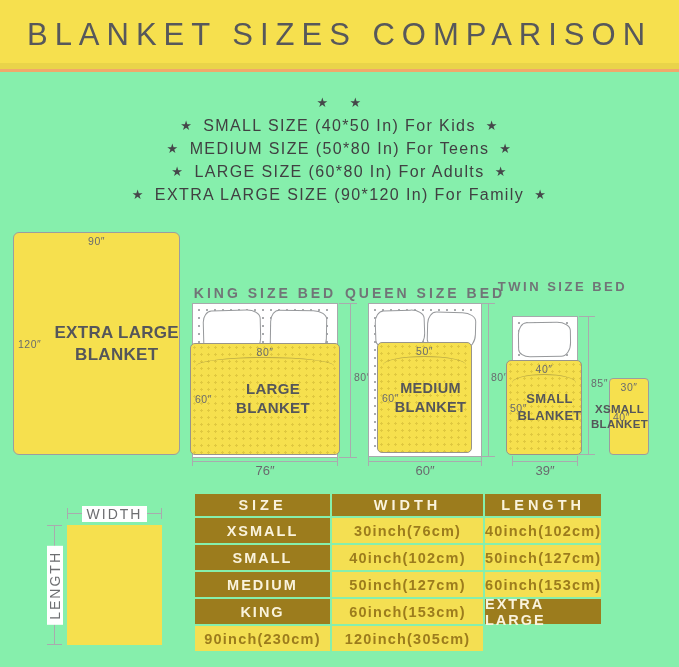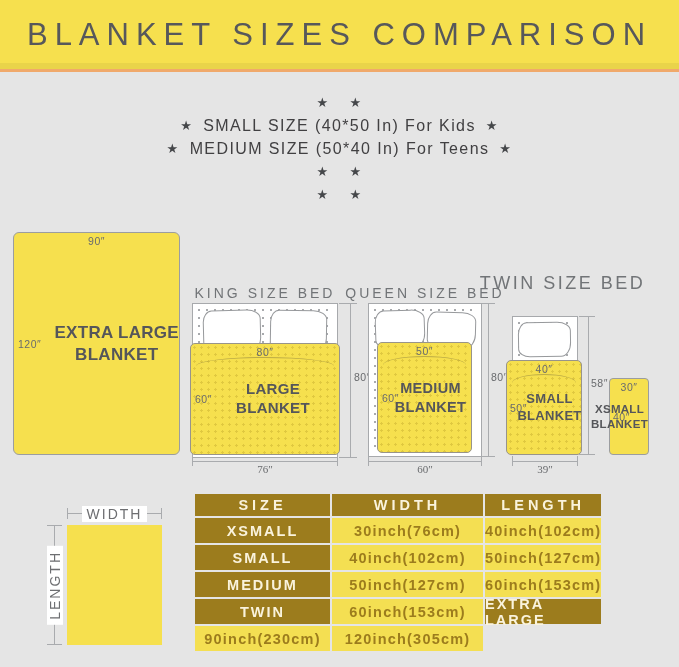--- a/index.html
+++ b/index.html
@@ -1,17 +1,17 @@
 <!DOCTYPE html>
 <html><head>
 <meta charset="utf-8">
 <style>
   * { box-sizing: border-box; }
   body { margin:0; background:#ffffff; font-family:"Liberation Sans", sans-serif; }
-  .page { position:relative; width:679px; height:667px; background:#e5e5e5; overflow:hidden; }
+  .page { position:relative; width:679px; height:667px; background:#86efac; overflow:hidden; }
 
   
   .banner { position:absolute; top:0; left:0; width:679px; height:72px;
     background:#F6E04E; border-bottom:3px solid #F0A96B;
     box-shadow: inset 0 -6px 0 rgba(0,0,0,0.05);
     display:flex; align-items:center; justify-content:center; }
   .banner h1 { margin:0; font-size:31px; font-weight:400; letter-spacing:7px; color:#57585B; }
 
   
   .size-list { position:absolute; top:91px; left:0; width:679px;
@@ -33,24 +33,24 @@
     display:flex; align-items:center; justify-content:center; }
   .plain { background-image:none; border:1.5px solid #9B9DA0; border-radius:6px;justify-content:flex-end; }
   .fold { position:absolute; left:5px; right:5px; top:13px; height:9px;
     border-top:1px solid rgba(130,118,62,0.5);
     border-radius:50% 50% 0 0 / 100% 100% 0 0; }
   .dim { position:absolute; font-size:10.5px; color:#696B6E; letter-spacing:0.5px; white-space:nowrap; }
   .dim.top { top:2px; left:0; right:0; text-align:center; }
   .dim.left { left:4px; top:50%; transform:translateY(-50%); }
   .bl-name { font-weight:bold; color:#55565A; text-align:center; letter-spacing:0.3px; line-height:1.25; }
   .bed-title { position:absolute; display:flex; justify-content:center;
-    white-space:nowrap; font-size:14px; letter-spacing:3px; color:#717477; }
+    white-space:nowrap; font-size:14px; letter-spacing:3px; color:#717477;font-weight:bold; }
   .dline { position:absolute; background:#A9ABAE; }
   .hdim-label { position:absolute; display:flex; justify-content:center;
-    font-size:11px; color:#696B6E;font-family:Liberation Serif, serif; }
+    font-size:13px; color:#696B6E; }
 
   
   .legend-rect { position:absolute; left:67px; top:525px; width:95px; height:120px; background:#F6E04E; }
   .legend-word { background:#fff; font-size:14px; letter-spacing:2px; color:#6D6E71; }
   .width-label-wrap { position:absolute; left:67px; top:506px; width:95px; height:15px;
     display:flex; align-items:center; justify-content:center; }
   .width-label-wrap span { padding:0 5px; }
   .length-label-wrap { position:absolute; left:46px; top:543px; width:17px; height:84px;
     display:flex; align-items:center; justify-content:center; }
   .length-label-wrap span { writing-mode:vertical-rl; transform:rotate(180deg); padding:5px 0; }
@@ -80,29 +80,31 @@
       <span class="star">★</span>
       <span class="star">★</span>
     </div>
     <div class="size-line">
       <span class="star">★</span>
       <span>SMALL SIZE (40*50 In) For Kids</span>
       <span class="star">★</span>
     </div>
     <div class="size-line">
       <span class="star">★</span>
-      <span>MEDIUM SIZE (50*40 In) For Teens</span>
-      <span class="star">★</span>
-    </div>
-    <div class="size-line">
-      <span class="star">★</span>
-      <span class="star">★</span>
-    </div>
-    <div class="size-line">
-      <span class="star">★</span>
+      <span>MEDIUM SIZE (50*80 In) For Teens</span>
+      <span class="star">★</span>
+    </div>
+    <div class="size-line">
+      <span class="star">★</span>
+      <span>LARGE SIZE (60*80 In) For Adults</span>
+      <span class="star">★</span>
+    </div>
+    <div class="size-line">
+      <span class="star">★</span>
+      <span>EXTRA LARGE SIZE (90*120 In) For Family</span>
       <span class="star">★</span>
     </div>
   </section>
 
   <div class="blanket plain" style="left:13px; top:232px; width:167px; height:223px;">
     <span class="dim top">90″</span>
     <span class="dim left">120″</span>
     <div class="bl-name" style="font-size:17px;">
       <div>EXTRA LARGE</div>
       <div>BLANKET</div>
@@ -147,38 +149,38 @@
 
   <div class="dline" style="left:488px; top:303px; width:1px; height:154px;"></div>
   <div class="dline" style="left:482px; top:303px; width:13px; height:1px;"></div>
   <div class="dline" style="left:482px; top:456px; width:13px; height:1px;"></div>
   <span class="dim" style="left:491px; top:371px;">80″</span>
   <div class="dline" style="left:368px; top:461px; width:114px; height:1px;"></div>
   <div class="dline" style="left:368px; top:456px; width:1px; height:10px;"></div>
   <div class="dline" style="left:481px; top:456px; width:1px; height:10px;"></div>
   <div class="hdim-label" style="left:368px; top:463px; width:114px;">60″</div>
 
-  <div class="bed-title" style="left:500px; top:273px; width:92px; font-size:18px; letter-spacing:2.5px;padding-left:33px;">TWIN SIZE BED</div>
+  <div class="bed-title" style="left:500px; top:279px; width:92px; font-size:13px; letter-spacing:2.5px;padding-left:33px;">TWIN SIZE BED</div>
   <div class="bed" style="left:512px; top:316px; width:66px; height:139px;">
     <div class="pillow" style="left:5px; top:5px; width:53px; height:35px; transform:rotate(-1deg);"></div>
   </div>
   <div class="blanket" style="left:506px; top:360px; width:76px; height:95px;">
     <div class="fold"></div>
     <span class="dim top">40″</span>
     <span class="dim left" style="left:3px;">50″</span>
     <div class="bl-name" style="font-size:13px; padding-left:11px;">
       <div>SMALL</div>
       <div>BLANKET</div>
     </div>
   </div>
 
   <div class="dline" style="left:588px; top:316px; width:1px; height:139px;"></div>
   <div class="dline" style="left:579px; top:316px; width:16px; height:1px;"></div>
   <div class="dline" style="left:579px; top:454px; width:16px; height:1px;"></div>
-  <span class="dim" style="left:591px; top:377px;">58″</span>
+  <span class="dim" style="left:591px; top:377px;">85″</span>
   <div class="dline" style="left:512px; top:461px; width:66px; height:1px;"></div>
   <div class="dline" style="left:512px; top:456px; width:1px; height:10px;"></div>
   <div class="dline" style="left:577px; top:456px; width:1px; height:10px;"></div>
   <div class="hdim-label" style="left:512px; top:463px; width:66px;">39″</div>
 
   <div class="blanket plain" style="left:609px; top:378px; width:40px; height:77px; border-width:1px; border-radius:4px;">
     <span class="dim top">30″</span>
     <span class="dim left" style="left:3px;">40″</span>
     <div class="bl-name" style="font-size:11.5px; padding-left:12px;">
       <div>XSMALL</div>
@@ -210,21 +212,21 @@
     <div class="cell data-cell">40inch(102cm)</div>
 
     <div class="cell size-cell">SMALL</div>
     <div class="cell data-cell">40inch(102cm)</div>
     <div class="cell data-cell">50inch(127cm)</div>
 
     <div class="cell size-cell">MEDIUM</div>
     <div class="cell data-cell">50inch(127cm)</div>
     <div class="cell data-cell">60inch(153cm)</div>
 
-    <div class="cell size-cell">TWIN</div>
+    <div class="cell size-cell">KING</div>
     <div class="cell data-cell">60inch(153cm)</div>
 
     <div class="cell size-cell">EXTRA LARGE</div>
     <div class="cell data-cell">90inch(230cm)</div>
     <div class="cell data-cell">120inch(305cm)</div>
   </section>
 
 </div>
 
 </body></html>

